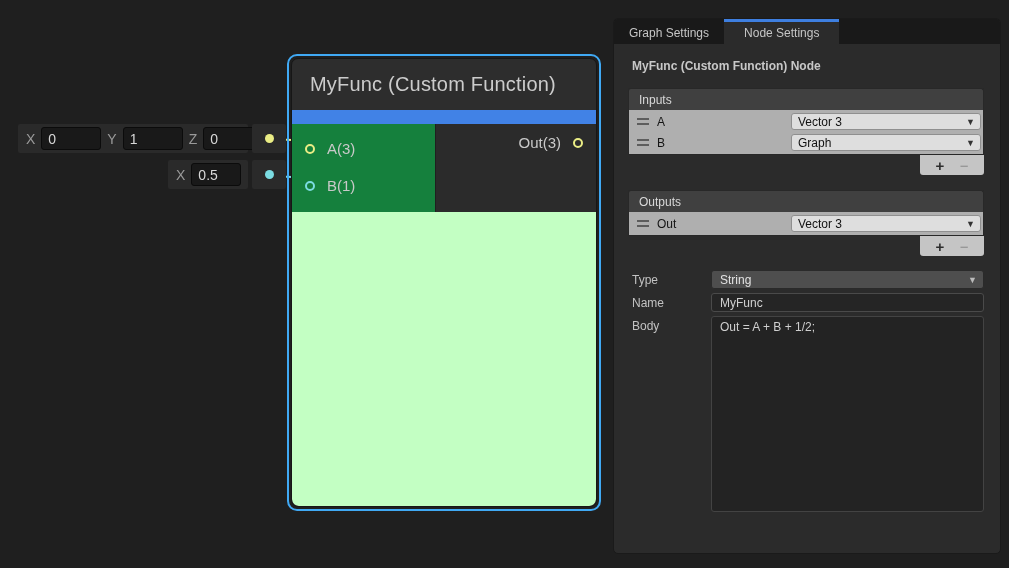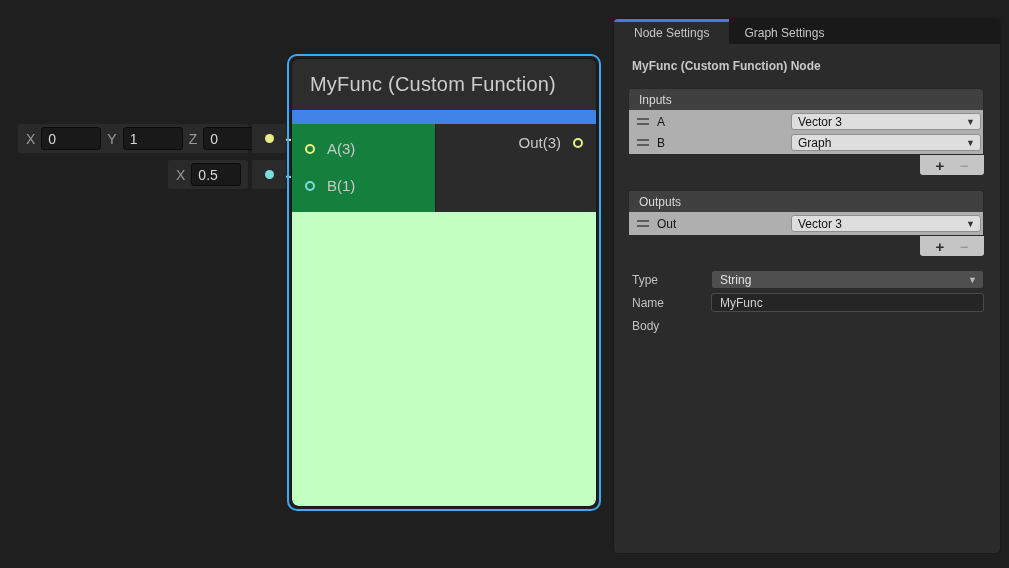--- a/index.html
+++ b/index.html
@@ -181,22 +181,22 @@
         <span class="port-ring"></span>
       </div>
     </div>
   </div>
   <div class="node-preview"></div>
 </div>
 
 <div class="inspector">
 
   <div class="tab-strip">
+    <div class="tab inactive">Graph Settings</div>
     <div class="tab active">Node Settings</div>
-    <div class="tab inactive">Graph Settings</div>
   </div>
 
   <div class="insp-node-header">MyFunc (Custom Function) Node</div>
 
   <div class="rl-section">
     <div class="rl-header">Inputs</div>
     <div class="rl-body">
       <div class="rl-row">
         <span class="drag-handle"></span>
         <span class="rl-name">A</span>
@@ -245,15 +245,16 @@
         <span>String</span>
         <span class="chev">▼</span>
       </div>
     </div>
     <div class="field-row">
       <span class="field-label">Name</span>
       <input class="txt-dark" value="MyFunc" style="">
     </div>
     <div class="field-row">
       <span class="field-label">Body</span>
+      <textarea class="body-area" style="">Out = A + B + 1/2;</textarea>
     </div>
   </div>
 </div>
 
 </body></html>

